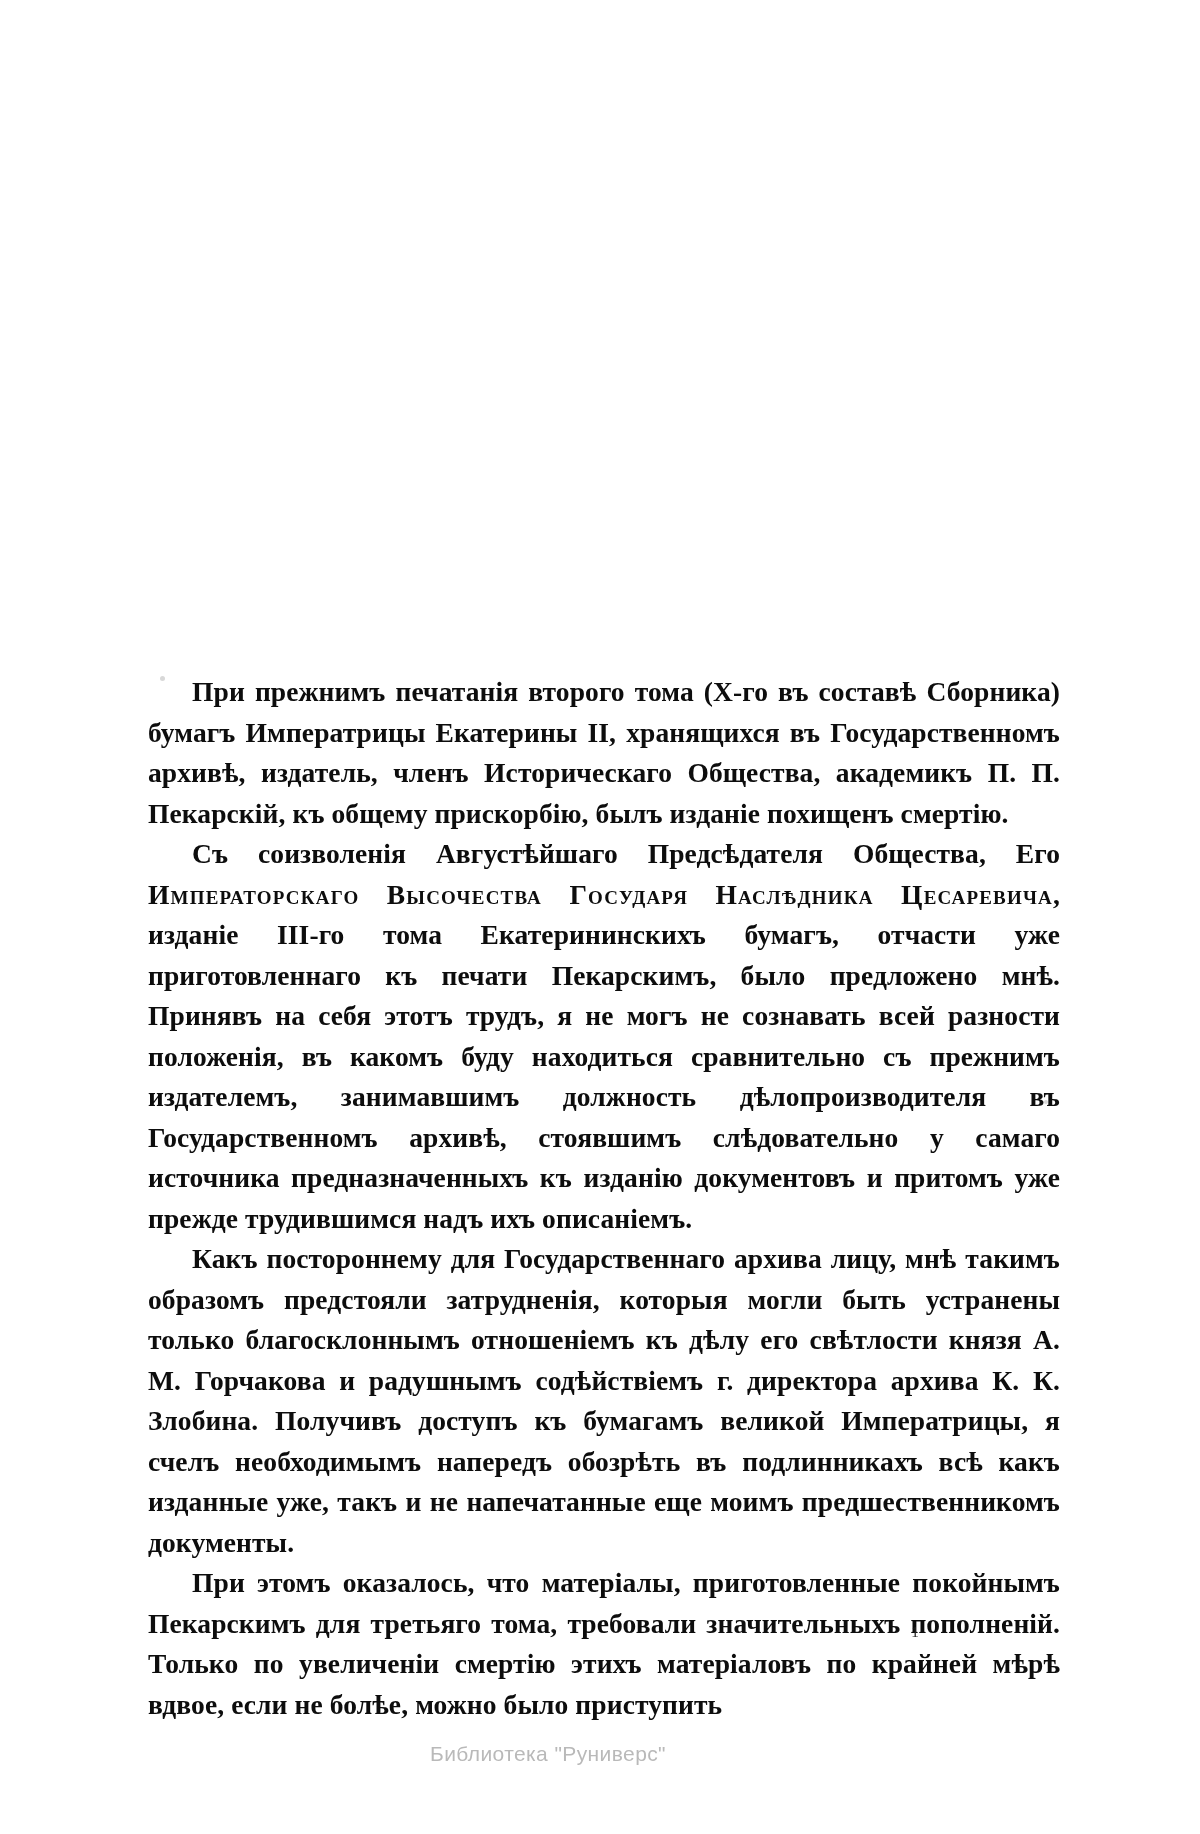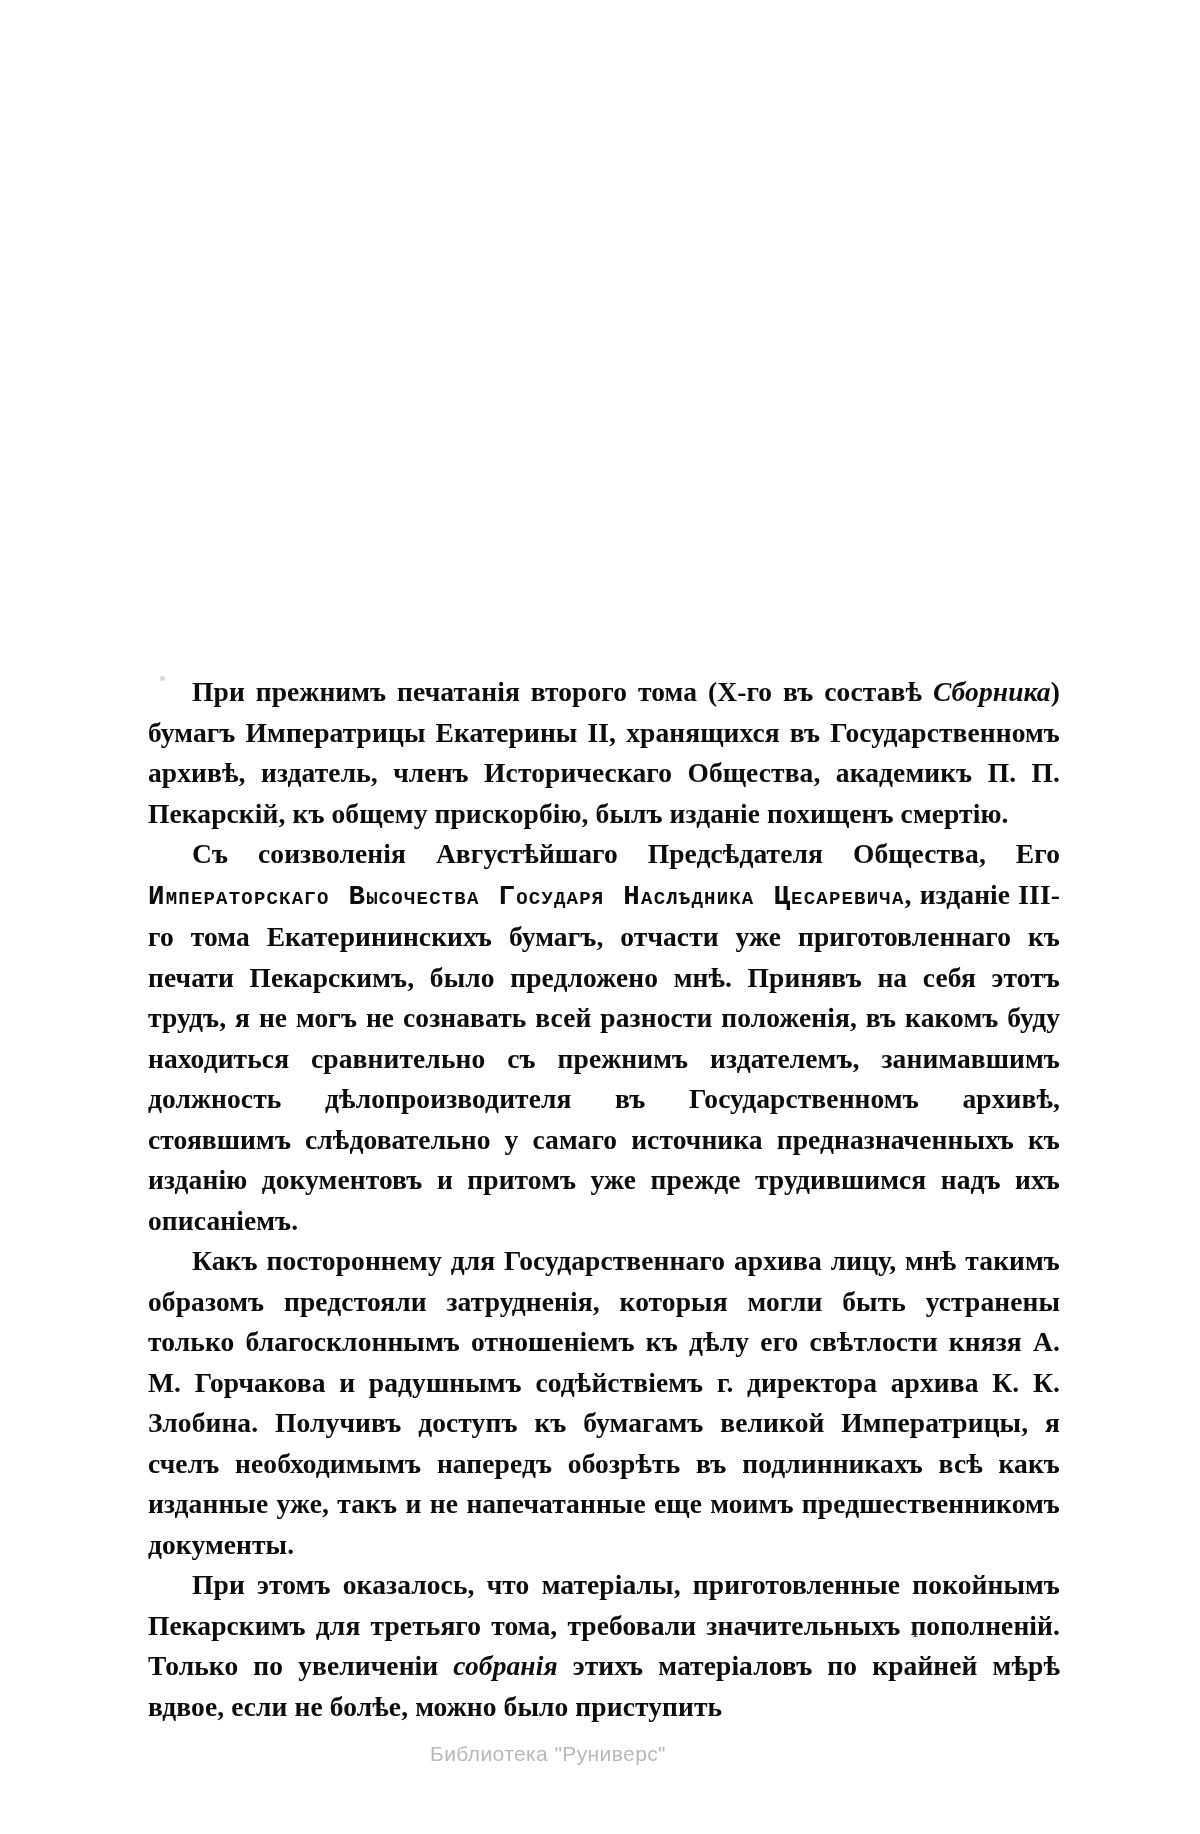--- a/index.html
+++ b/index.html
@@ -40,26 +40,24 @@
     letter-spacing: 0.1px;
   }
   .para + .para {
     margin-top: 0px;
   }
   .para .ind {
     display: inline-block;
     width: 44px;
   }
   .it {
-    font-style: italic;
   }
   .sc {
     font-variant: small-caps;
     letter-spacing: 1.2px;
-    font-family: Liberation Mono, monospace;
   }
   .page-number {
     position: absolute;
     left: 895px;
     top: 1624px;
     width: 40px;
     text-align: center;
     font-size: 15px;
     color: #222222;
     font-family: "Liberation Serif", serif;
@@ -95,21 +93,21 @@
 
     <p class="para">
       <span class="ind"></span><span>Съ соизволенія Августѣйшаго Предсѣдателя Общества, Его </span><span class="sc">Императорскаго Высочества Государя Наслѣдника Цесаревича</span><span>, изданіе III-го тома Екатерининскихъ бумагъ, отчасти уже приготовленнаго къ печати Пекарскимъ, было предложено мнѣ. Принявъ на себя этотъ трудъ, я не могъ не сознавать всей разности положенія, въ какомъ буду находиться сравнительно съ прежнимъ издателемъ, занимавшимъ должность дѣлопроизводителя въ Государственномъ архивѣ, стоявшимъ слѣдовательно у самаго источника предназначенныхъ къ изданію документовъ и притомъ уже прежде трудившимся надъ ихъ описаніемъ.</span>
     </p>
 
     <p class="para">
       <span class="ind"></span><span>Какъ постороннему для Государственнаго архива лицу, мнѣ такимъ образомъ предстояли затрудненія, которыя могли быть устранены только благосклоннымъ отношеніемъ къ дѣлу его свѣтлости князя А. М. Горчакова и радушнымъ содѣйствіемъ г. директора архива К. К. Злобина. Получивъ доступъ къ бумагамъ великой Императрицы, я счелъ необходимымъ напередъ обозрѣть въ подлинникахъ всѣ какъ изданные уже, такъ и не напечатанные еще моимъ предшественникомъ документы.</span>
     </p>
 
     <p class="para">
-      <span class="ind"></span><span>При этомъ оказалось, что матеріалы, приготовленные покойнымъ Пекарскимъ для третьяго тома, требовали значительныхъ пополненій. Только по увеличеніи </span><span class="it">собранія</span><span> этихъ матеріаловъ по крайней мѣрѣ вдвое, если не болѣе, можно было приступить</span>
+      <span class="ind"></span><span>При этомъ оказалось, что матеріалы, приготовленные покойнымъ Пекарскимъ для третьяго тома, требовали значительныхъ пополненій. Только по увеличеніи </span><span class="it">смертію</span><span> этихъ матеріаловъ по крайней мѣрѣ вдвое, если не болѣе, можно было приступить</span>
     </p>
   </div>
 
   <div class="page-number">1</div>
 
   <div class="watermark">Библиотека "Руниверс"</div>
 
   <div class="speck" style="left:160px; top:676px; width:5px; height:5px;"></div>
   <div class="speck" style="left:1044px; top:1100px; width:4px; height:4px;"></div>
 </div>

